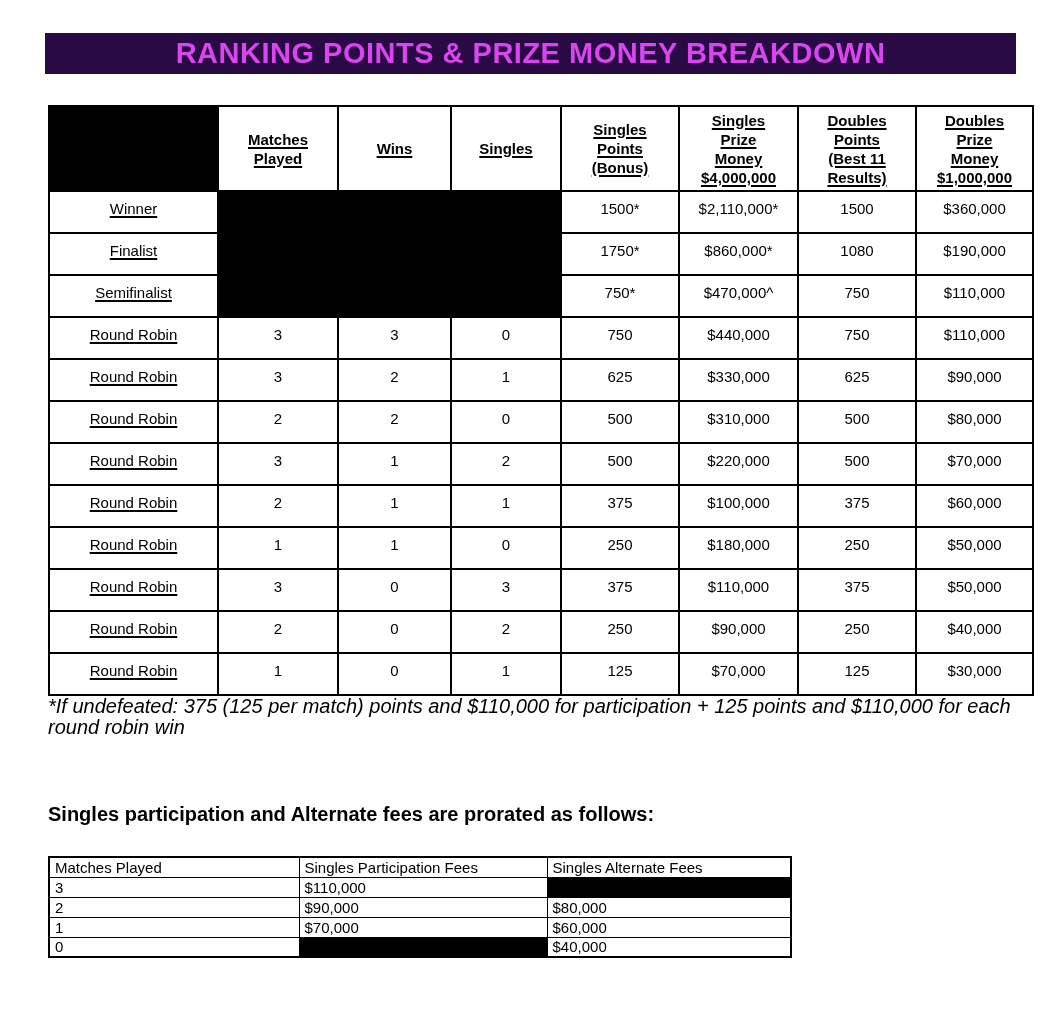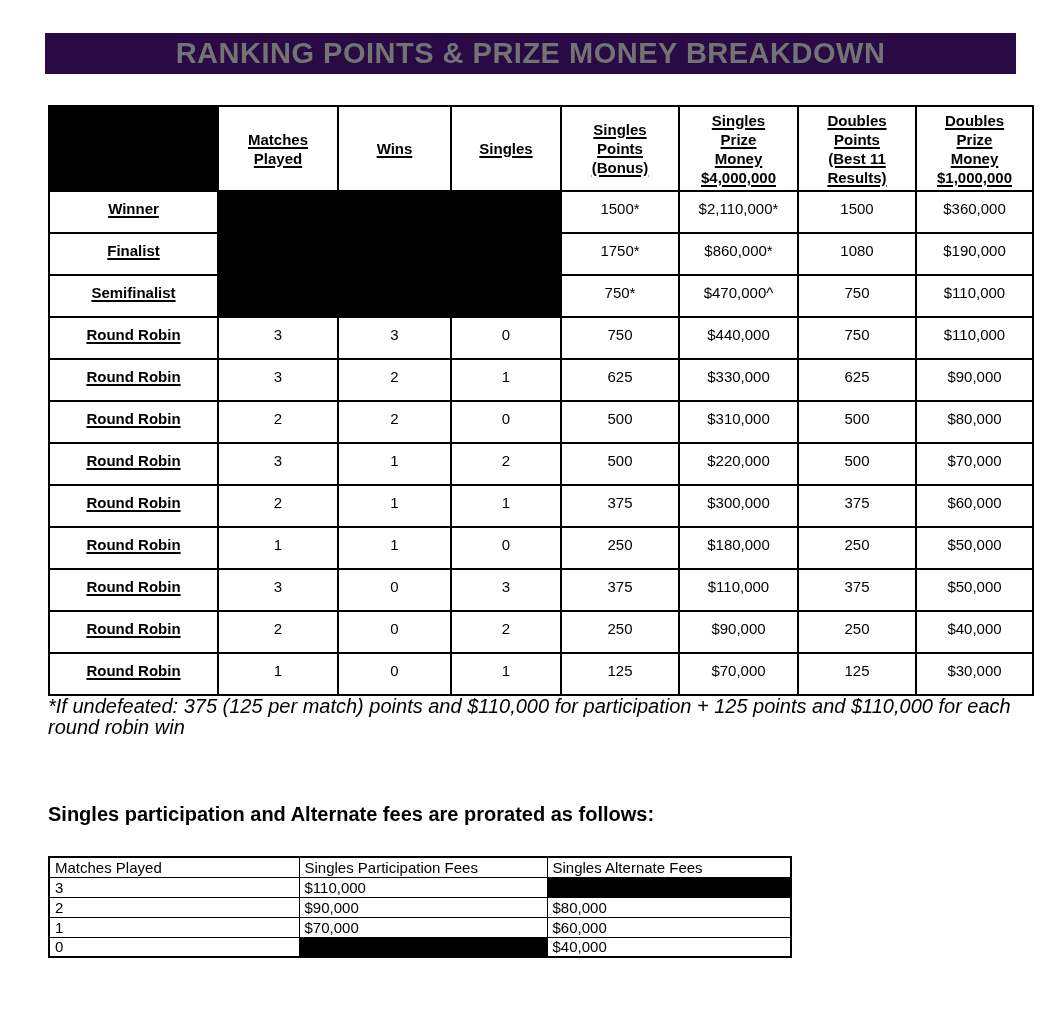--- a/index.html
+++ b/index.html
@@ -10,21 +10,21 @@
     color: #000;
   }
   .page { position: relative; width: 1064px; height: 1028px; background: #fff; overflow: hidden; }
 
   
   .title-bar {
     position: absolute; left: 45px; top: 33px; width: 971px; height: 41px;
     display: flex; align-items: center; justify-content: center;
   }
   .title-bar .title-text {
-    color: #737373; font-size: 29px; font-weight: bold; letter-spacing: 0.5px;
+    color: #d946ef; font-size: 29px; font-weight: bold; letter-spacing: 0.5px;
     white-space: nowrap;
   }
 
   
   table.main-table {
     position: absolute; left: 48px; top: 105px;
     border-collapse: collapse; table-layout: fixed; width: 984px;
   }
   table.main-table th, table.main-table td {
     border: 2px solid #000; overflow: hidden;
@@ -35,21 +35,21 @@
     font-size: 15px; font-weight: bold; text-decoration: underline;
     text-decoration-thickness: 2px; text-underline-offset: 2px;
     text-align: center; vertical-align: middle;
     white-space: pre-line; line-height: 19px; padding: 2px 1px;
   }
   table.main-table td {
     font-size: 15px; text-align: center; vertical-align: top; padding-top: 8px;
     line-height: 17px;
   }
   table.main-table td.row-label {
-    font-weight: bold; text-decoration: underline;
+    font-weight: normal; text-decoration: underline;
     text-decoration-thickness: 2px; text-underline-offset: 2px;
   }
   .redacted { background: #000; }
 
   
   .footnotes {
     position: absolute; left: 48px; top: 696px; width: 990px;
     font-style: italic; font-size: 20px; line-height: 20.5px;
   }
 
@@ -183,21 +183,21 @@
         <td>$220,000</td>
         <td>500</td>
         <td>$70,000</td>
       </tr>
       <tr>
         <td class="row-label">Round Robin</td>
         <td>2</td>
         <td>1</td>
         <td>1</td>
         <td>375</td>
-        <td>$300,000</td>
+        <td>$100,000</td>
         <td>375</td>
         <td>$60,000</td>
       </tr>
       <tr>
         <td class="row-label">Round Robin</td>
         <td>1</td>
         <td>1</td>
         <td>0</td>
         <td>250</td>
         <td>$180,000</td>

